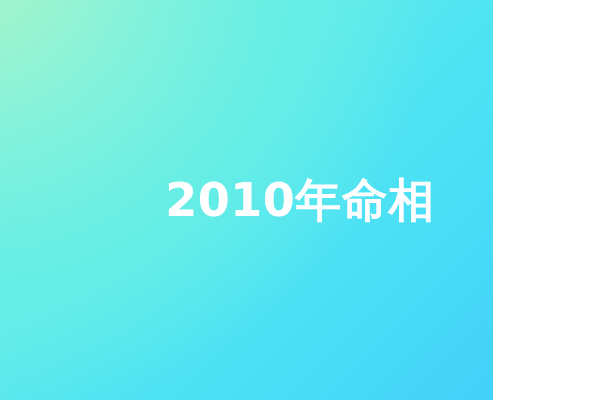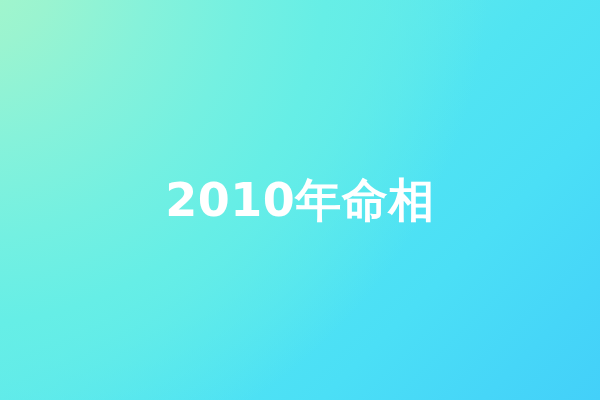--- a/index.html
+++ b/index.html
@@ -11,21 +11,21 @@
   body {
     width: 600px;
     height: 400px;
     overflow: hidden;
     font-family: "DejaVu Sans", "Liberation Sans", sans-serif;
   }
 
   
   .banner {
     position: relative;
-    width: 600px;
+    width: 493px;
     height: 400px;
     overflow: hidden;
     
     background-color: #4cdcf6;
     background-image:
       
       radial-gradient(circle at -6% -10%,
           #a8f7c9 0%,
           #9af4d0 12%,
           #86f2da 24%,

